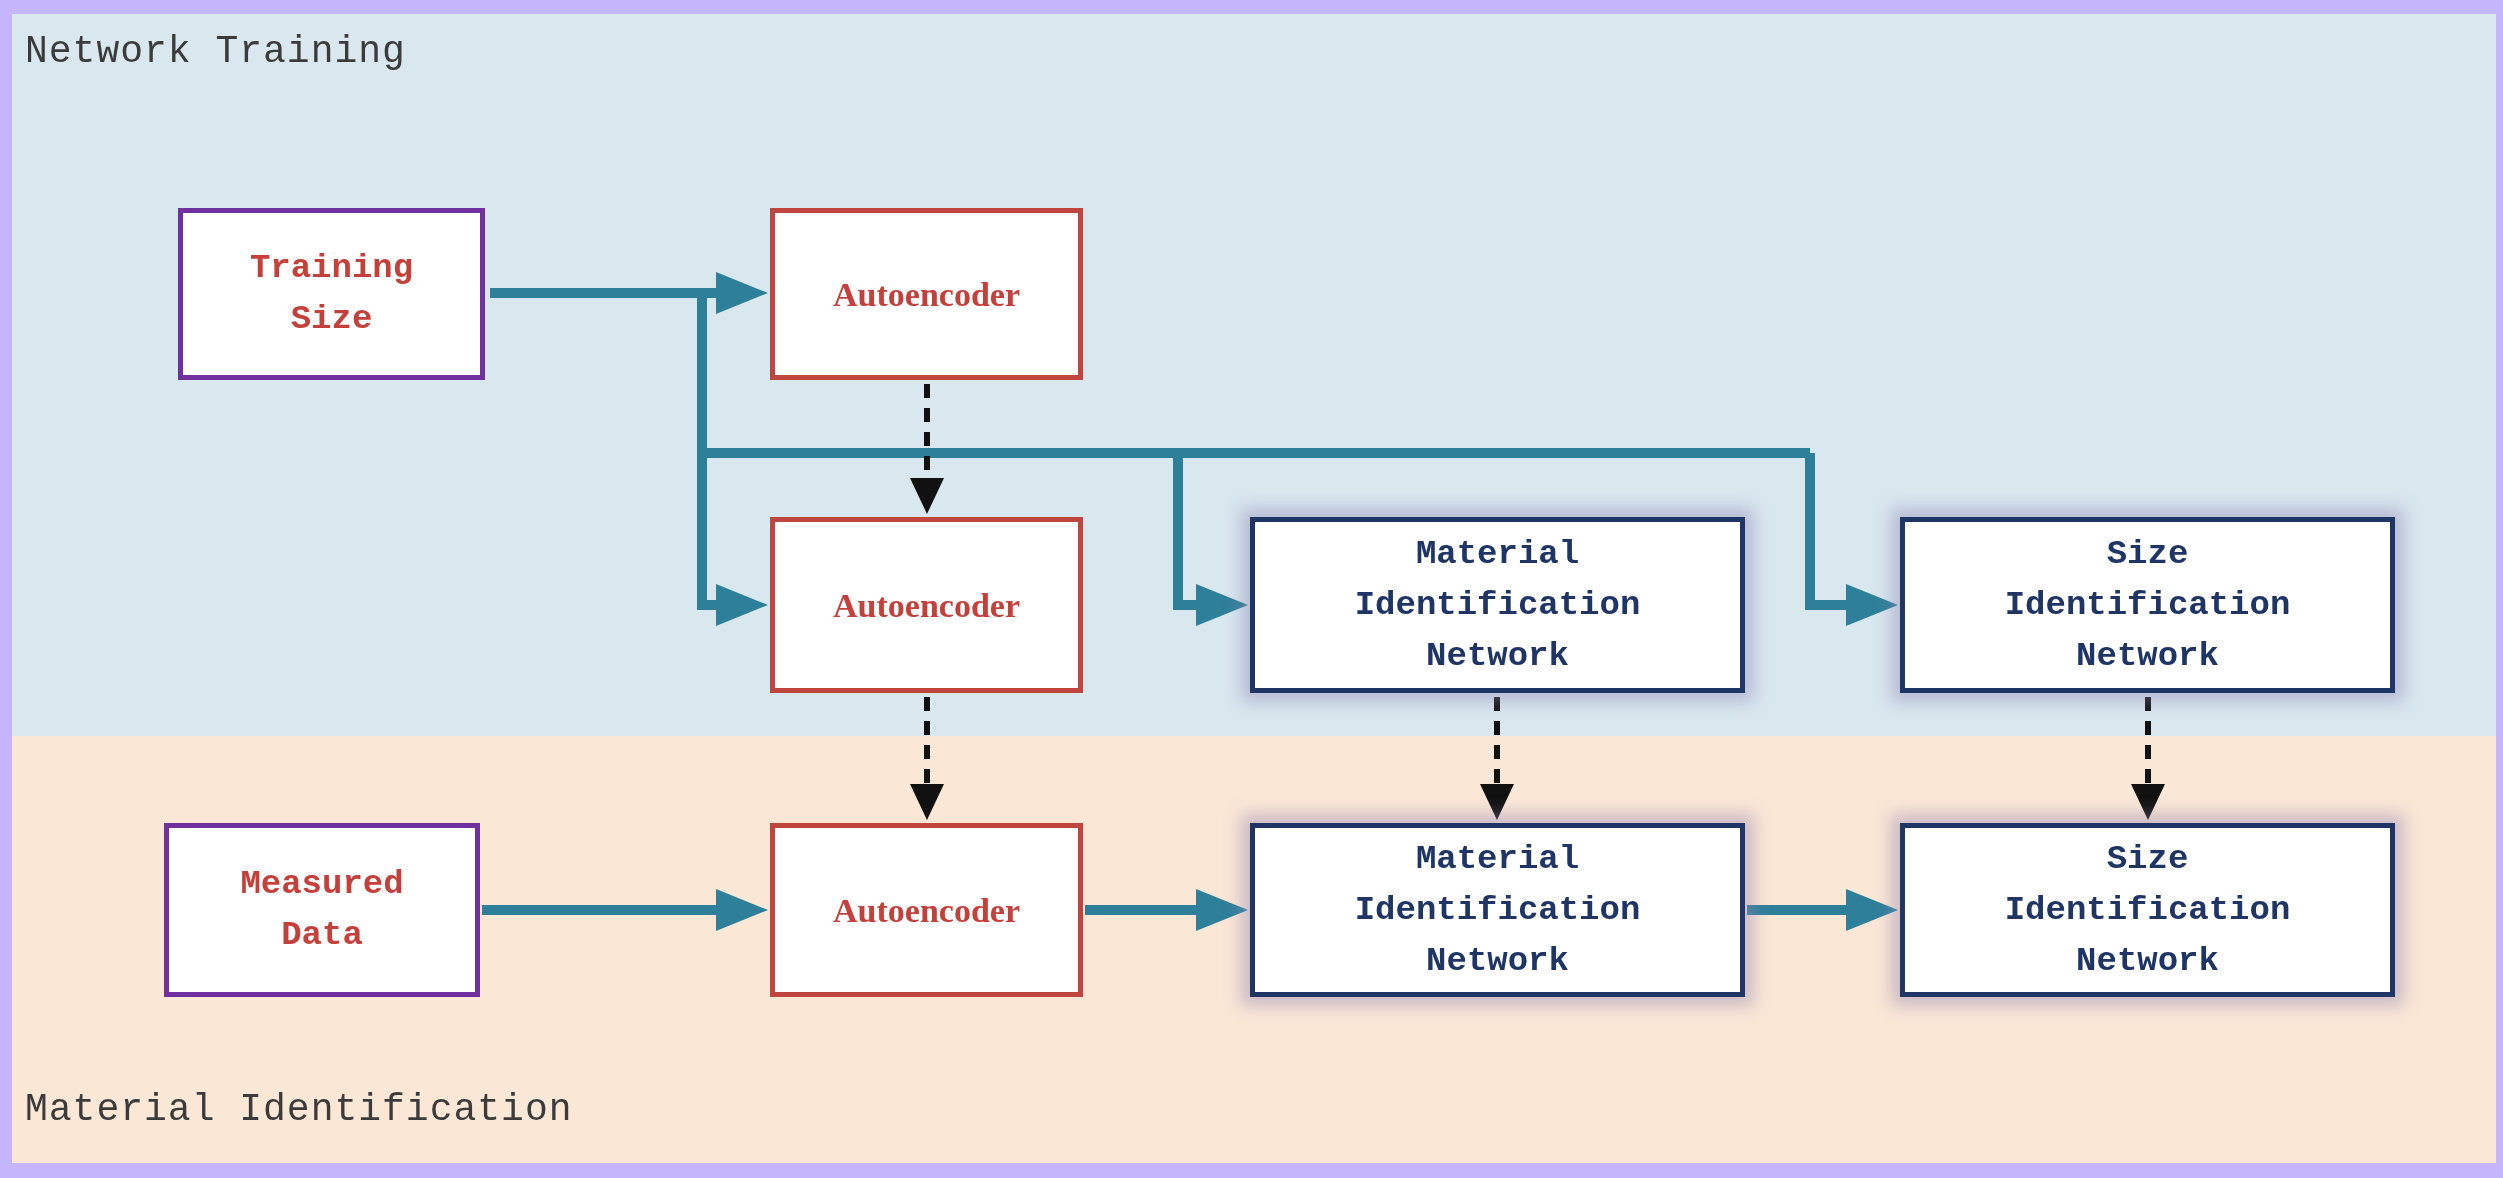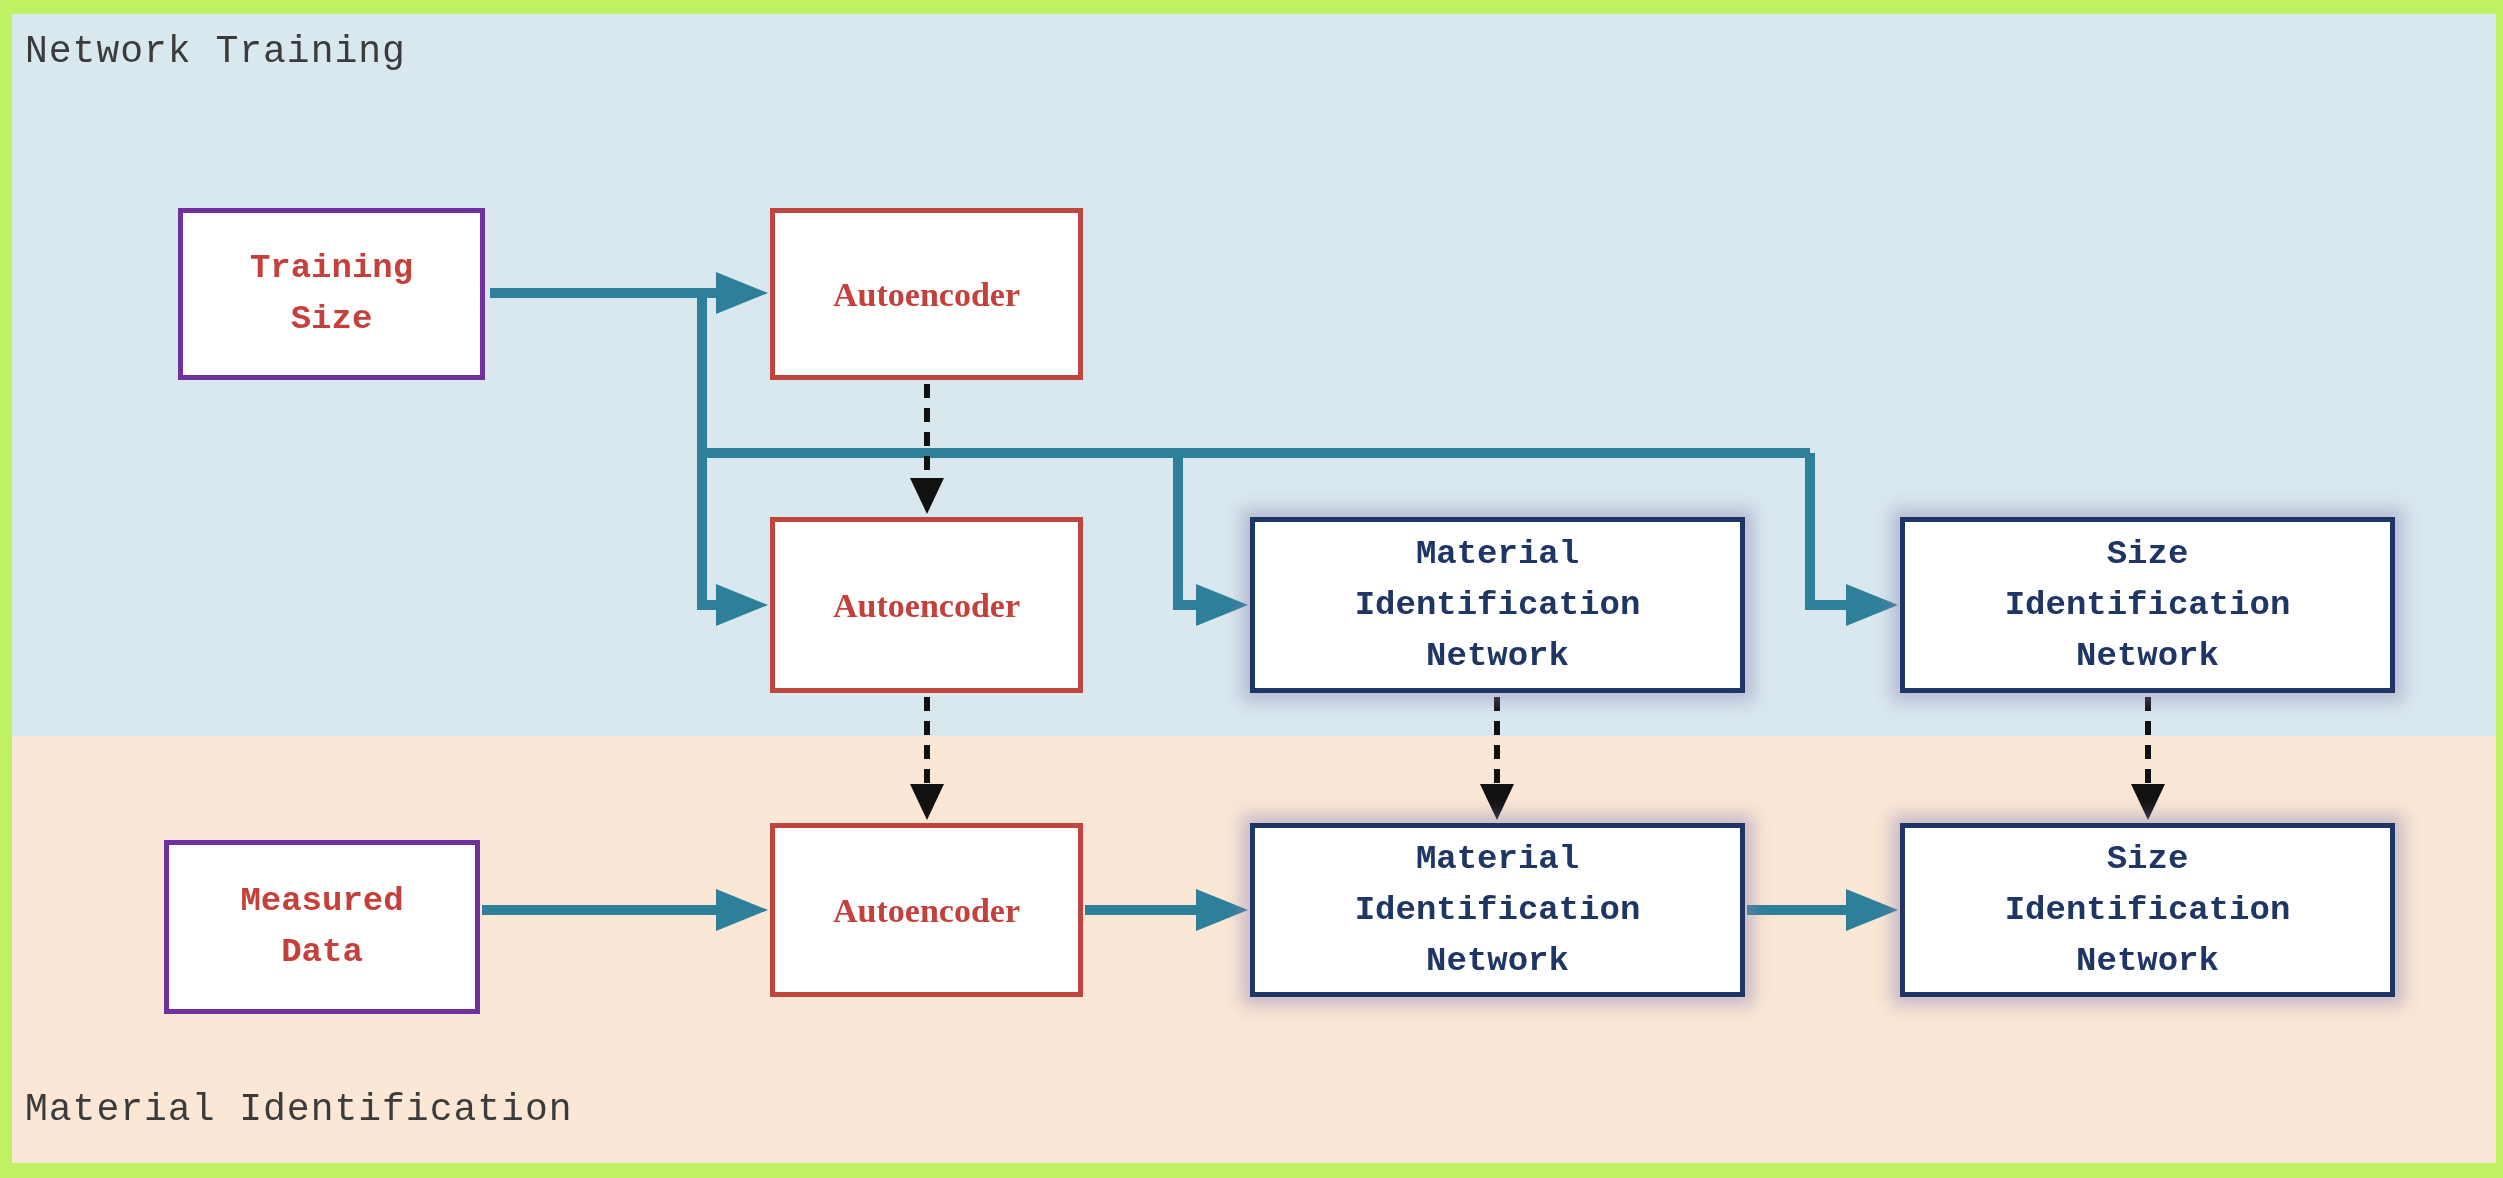--- a/index.html
+++ b/index.html
@@ -5,21 +5,21 @@
   html, body {
     margin: 0;
     padding: 0;
     background: #ffffff;
     font-family: "Liberation Mono", "DejaVu Sans Mono", monospace;
   }
   .canvas {
     position: relative;
     width: 2503px;
     height: 1178px;
-    background: #bef264;
+    background: #c4b5fd;
     overflow: hidden;
   }
   .region {
     position: absolute;
     left: 12px;
     width: 2484px;
     z-index: 0;
   }
   .region-top {
     top: 14px;
@@ -170,21 +170,21 @@
     <span>Material
 Identification
 Network</span>
   </div>
   <div class="box net-box" style="left:1900px; top:517px; width:495px; height:176px;">
     <span>Size
 Identification
 Network</span>
   </div>
 
-  <div class="box data-box" style="left:164px; top:840px; width:316px; height:174px;">
+  <div class="box data-box" style="left:164px; top:823px; width:316px; height:174px;">
     <span>Measured
 Data</span>
   </div>
   <div class="box ae-box" style="left:770px; top:823px; width:313px; height:174px;">
     <span>Autoencoder</span>
   </div>
   <div class="box net-box" style="left:1250px; top:823px; width:495px; height:174px;">
     <span>Material
 Identification
 Network</span>

